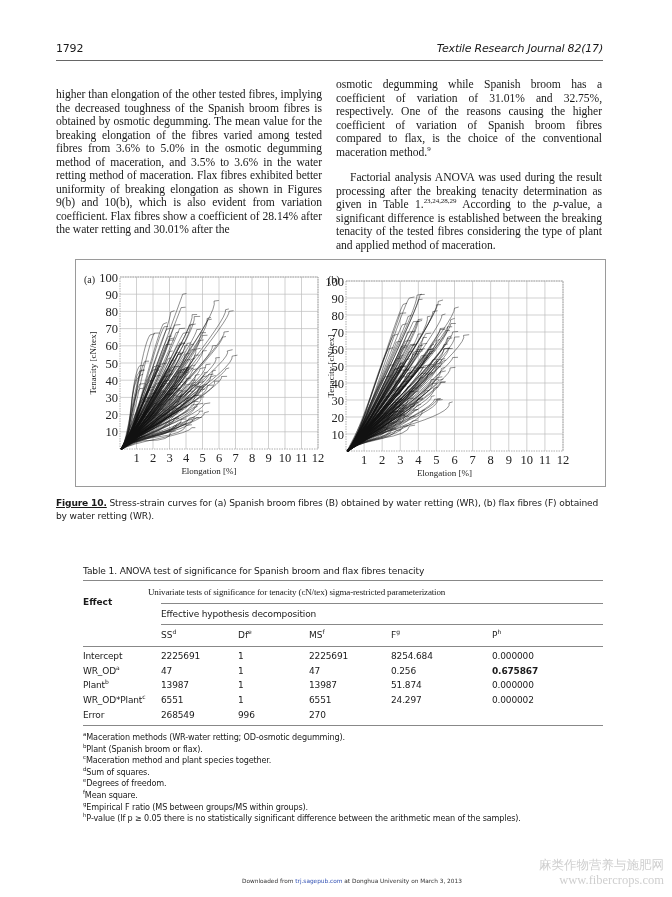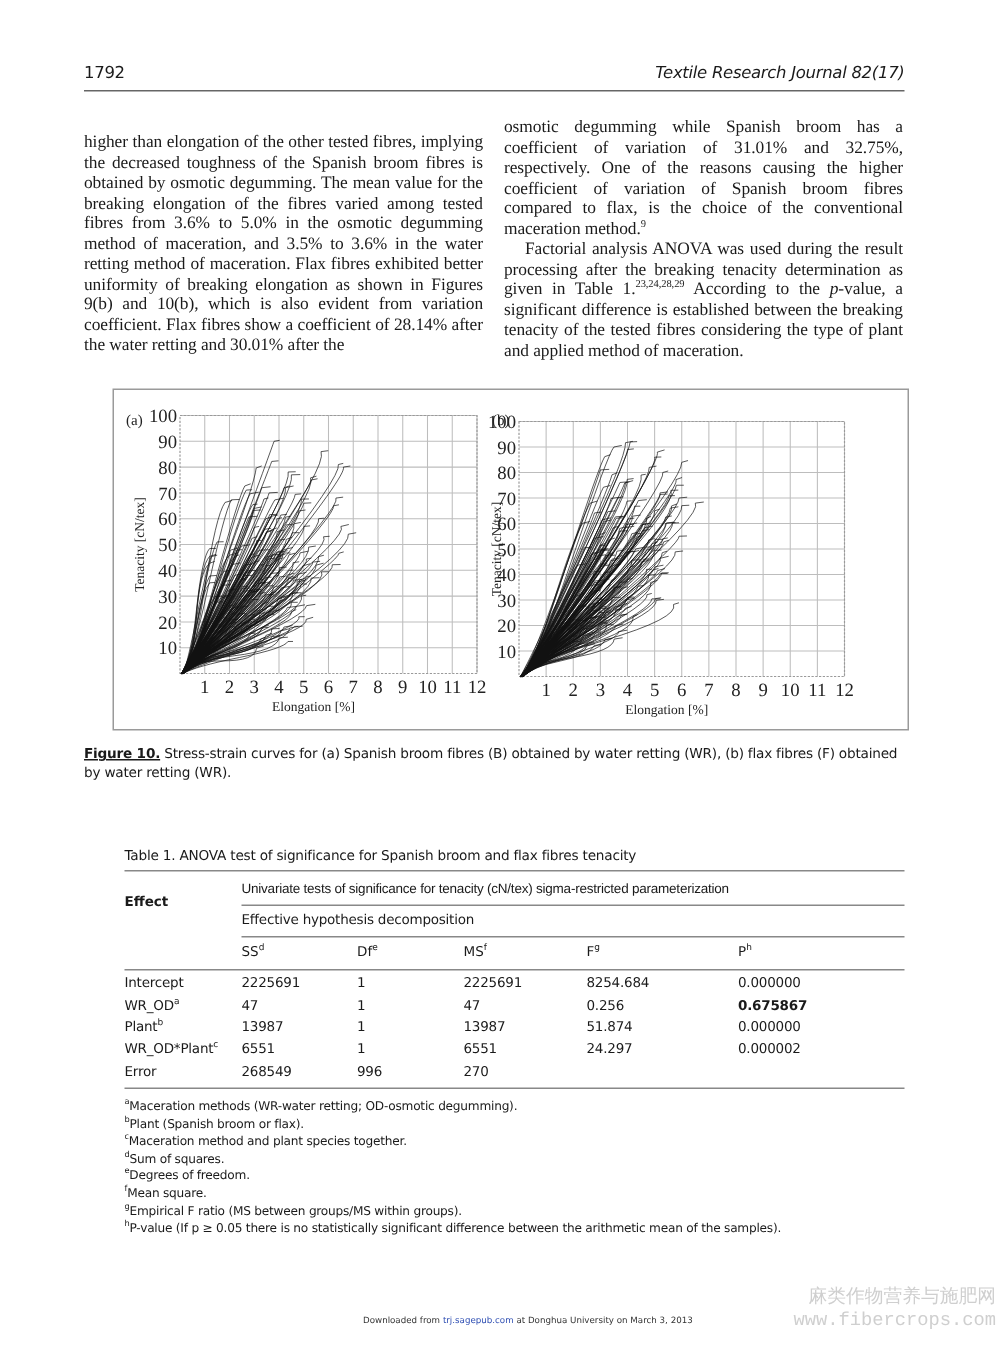--- a/index.html
+++ b/index.html
@@ -12,21 +12,21 @@
     left: 56px; top: 42px; font-family: "DejaVu Sans", sans-serif; font-size: 11px; letter-spacing: -0.2px;
   }
   .header-journal {
     right: 69px; top: 42px; font-family: "DejaVu Sans", sans-serif; font-size: 11px; font-style: italic; letter-spacing: -0.2px;
   }
   .header-rule { left: 56px; top: 60px; width: 547px; height: 0; border-top: 1px solid #666; }
   .col {
     top: 78px; width: 266px; font-size: 11.6px; line-height: 13.55px; text-align: justify; letter-spacing: -0.05px;
   }
   .col p { margin: 0; }
-  .col p.indent { text-indent: 14px; }
+  .col p.indent { text-indent: 14px; margin-top: 12px; }
   .col-left { left: 56px; margin-top: 10px; }
   .col-right { left: 336px; }
   sup { font-size: 7px; line-height: 0; }
   .figure-box {
     left: 75px; top: 259px; width: 531px; height: 228px; border: 1.5px solid #9a9a9a; box-sizing: border-box;
   }
   svg text { font-family: "Liberation Serif", serif; }
   .caption {
     left: 56px; top: 497px; width: 550px; font-family: "DejaVu Sans", sans-serif; font-size: 9.1px; line-height: 13px; letter-spacing: -0.15px;
   }
@@ -38,21 +38,21 @@
   .rule { position: absolute; height: 0; border-top: 1px solid #888; }
   .footnotes {
     left: 83px; top: 732px; font-family: "DejaVu Sans", sans-serif; font-size: 8.1px; line-height: 11.6px; letter-spacing: -0.15px;
   }
   .footnotes div sup { font-size: 5.5px; }
   .download {
     left: 242px; top: 878px; font-family: "DejaVu Sans", sans-serif; font-size: 5.8px; color: #333;
   }
   .download .link { color: #2f4fb3; }
   .watermark {
-    right: 8px; top: 858px; text-align: right; font-family: Liberation Mono, monospace; color: #cfcfcf; font-size: 12.5px; line-height: 15px;
+    right: 8px; top: 858px; text-align: right; font-family: Liberation Serif, serif; color: #cfcfcf; font-size: 12.5px; line-height: 15px;
   }
 </style>
 </head>
 <body>
 
 <div class="abs header-page">1792</div>
 <div class="abs header-journal">Textile Research Journal 82(17)</div>
 <div class="abs header-rule"></div>
 
 <div class="abs col col-left">
@@ -583,21 +583,21 @@
 
 <div class="abs table-title"><b>Table 1.</b><span> ANOVA test of significance for Spanish broom and flax fibres tenacity</span></div>
 
 <div class="rule" style="left:83px;top:580px;width:520px;"></div>
 <div class="rule" style="left:161px;top:603px;width:442px;"></div>
 <div class="rule" style="left:161px;top:624px;width:442px;"></div>
 <div class="rule" style="left:83px;top:646px;width:520px;"></div>
 <div class="rule" style="left:83px;top:725px;width:520px;"></div>
 
 <div class="abs" style="left:83px;top:597px;font-family:'DejaVu Sans',sans-serif;font-size:9px;font-weight:bold;">Effect</div>
-<div class="abs" style="left:161px;top:587px;font-family:Liberation Sans, sans-serif;font-size:9px;letter-spacing:-0.15px;">Univariate tests of significance for tenacity (cN/tex) sigma-restricted parameterization</div>
+<div class="abs" style="left:148px;top:587px;font-family:Liberation Serif, serif;font-size:9px;letter-spacing:-0.15px;">Univariate tests of significance for tenacity (cN/tex) sigma-restricted parameterization</div>
 <div class="abs" style="left:161px;top:609px;font-family:'DejaVu Sans',sans-serif;font-size:9px;letter-spacing:-0.15px;">Effective hypothesis decomposition</div>
 
 <div id="col-headers">
     <div class="abs" style="left: 161px; top: 630px; font-family: &quot;DejaVu Sans&quot;, sans-serif; font-size: 9px;"><span>SS</span><sup style="font-size: 6px;">d</sup></div>
     <div class="abs" style="left: 238px; top: 630px; font-family: &quot;DejaVu Sans&quot;, sans-serif; font-size: 9px;"><span>Df</span><sup style="font-size: 6px;">e</sup></div>
     <div class="abs" style="left: 309px; top: 630px; font-family: &quot;DejaVu Sans&quot;, sans-serif; font-size: 9px;"><span>MS</span><sup style="font-size: 6px;">f</sup></div>
     <div class="abs" style="left: 391px; top: 630px; font-family: &quot;DejaVu Sans&quot;, sans-serif; font-size: 9px;"><span>F</span><sup style="font-size: 6px;">g</sup></div>
     <div class="abs" style="left: 492px; top: 630px; font-family: &quot;DejaVu Sans&quot;, sans-serif; font-size: 9px;"><span>P</span><sup style="font-size: 6px;">h</sup></div>
   </div>
 <div id="table-rows">

